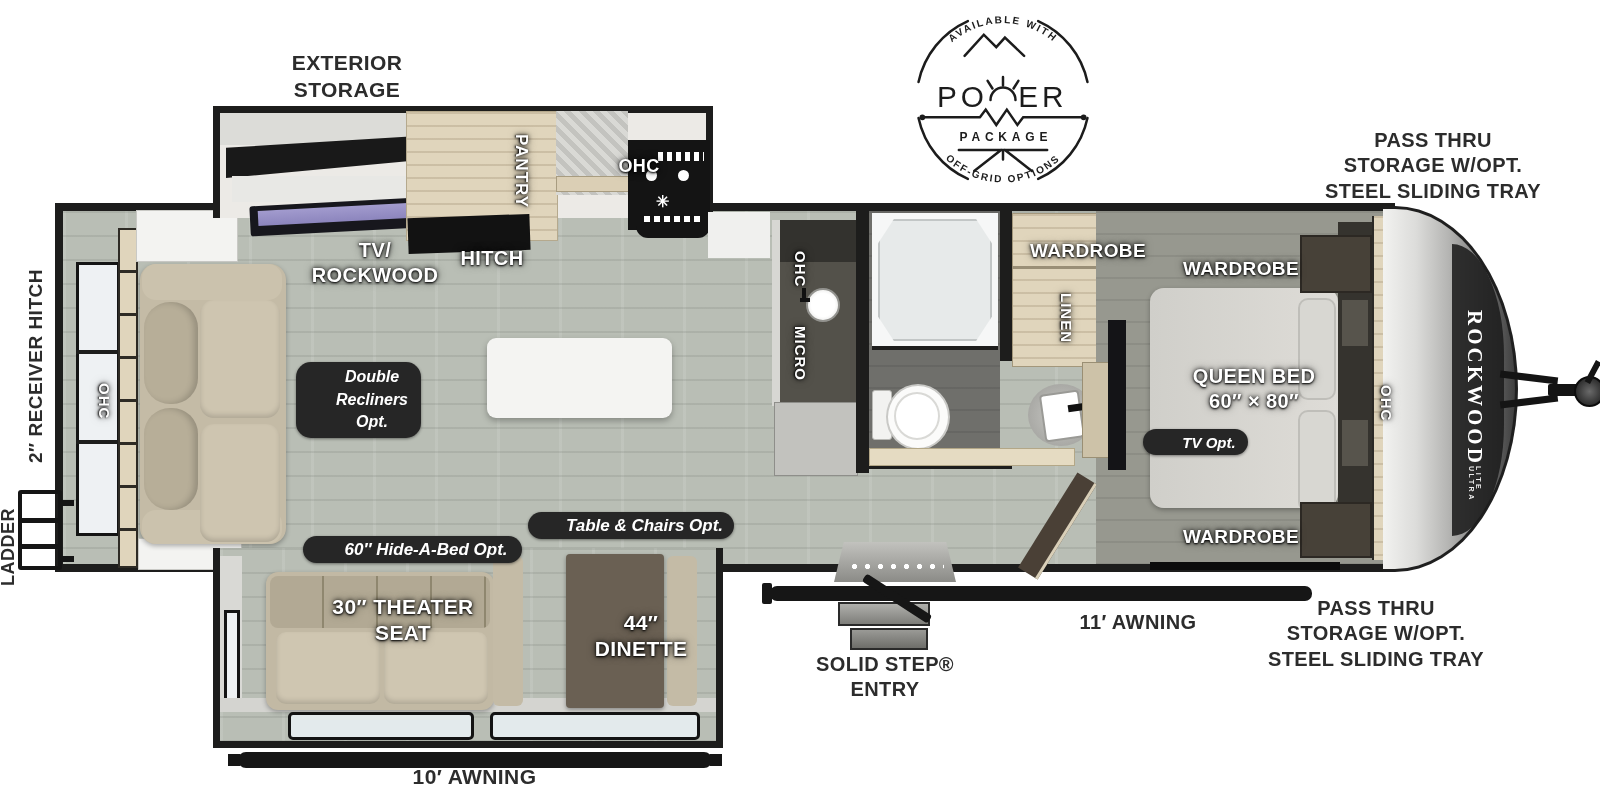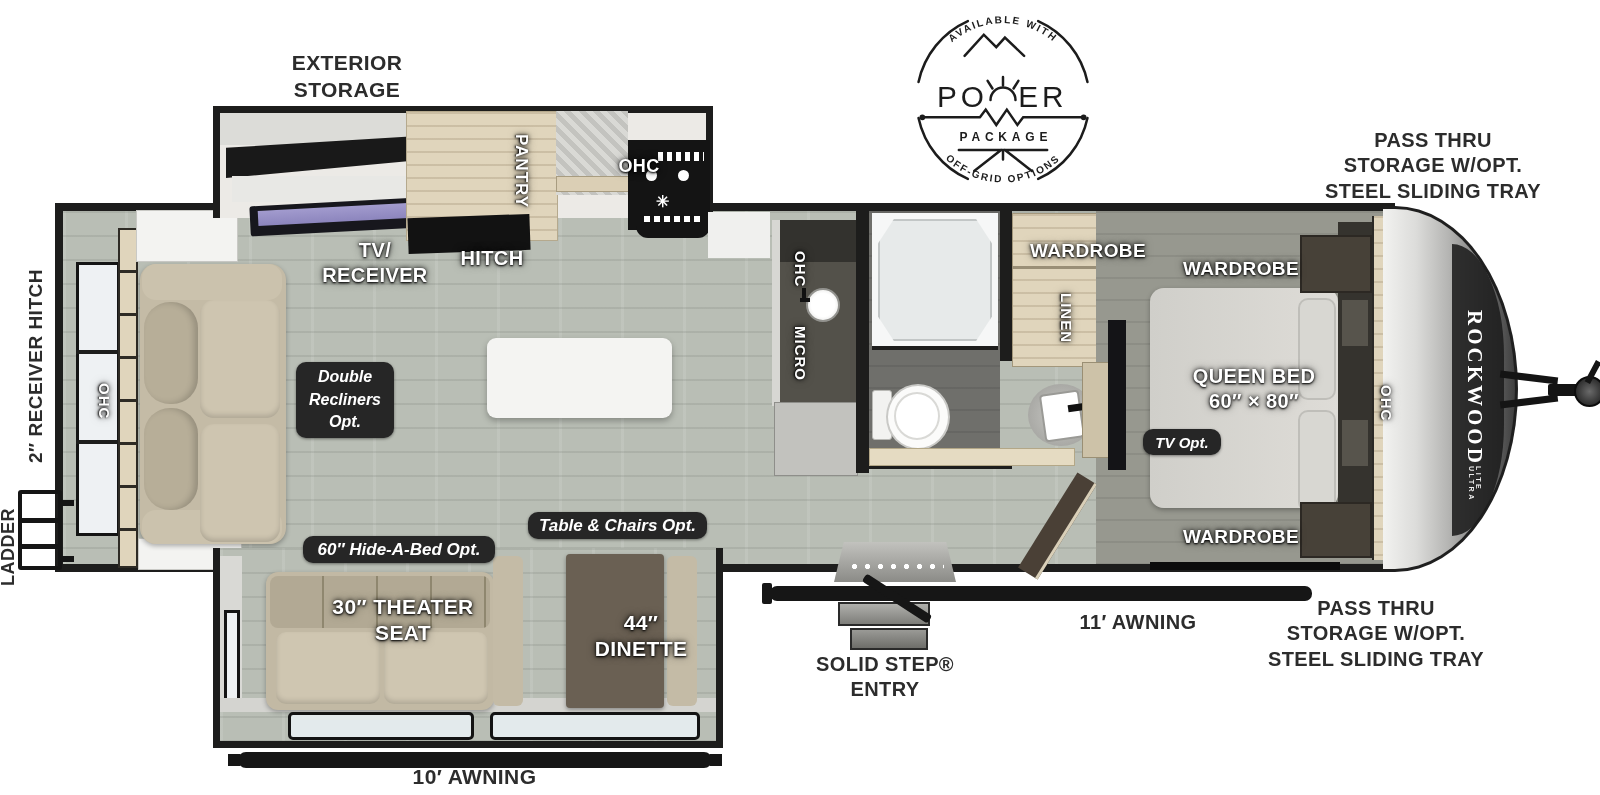--- a/index.html
+++ b/index.html
@@ -8,22 +8,22 @@
   .abs{position:absolute;}
   
   .lbl{position:absolute;color:#fff;font-weight:bold;text-align:center;white-space:pre-line;
        letter-spacing:.4px;line-height:1.25;
        text-shadow:0 1px 2px rgba(0,0,0,.95),0 0 4px rgba(0,0,0,.85),0 0 9px rgba(0,0,0,.55);}
   
   .ext{position:absolute;color:#2c2c2c;font-weight:bold;text-align:center;white-space:pre-line;
        letter-spacing:.4px;line-height:1.27;}
   
   .badge{position:absolute;background:#262626;color:#fff;font-weight:bold;font-style:italic;
-       text-align:center;border-radius:10px;display:flex;align-items:center;justify-content:center;
-       white-space:pre-line;box-shadow:0 1px 3px rgba(0,0,0,.45);line-height:1.4;}
+       text-align:center;border-radius:15px;display:flex;align-items:center;justify-content:center;
+       white-space:pre-line;box-shadow:0 1px 3px rgba(0,0,0,.45);line-height:1.4;padding-left:27px;}
   
   .vtext{position:absolute;writing-mode:vertical-lr;color:#fff;font-weight:bold;letter-spacing:1px;
        display:flex;align-items:center;justify-content:center;
        text-shadow:0 1px 2px rgba(0,0,0,.95),0 0 4px rgba(0,0,0,.85),0 0 8px rgba(0,0,0,.5);}
   
   .vccw{position:absolute;transform:rotate(-90deg);transform-origin:center;color:#2c2c2c;
        font-weight:bold;text-align:center;letter-spacing:.5px;white-space:nowrap;}
   .wall{position:absolute;background:#1d1d1c;}
   .floor{background-color:#b9beb5;
        background-image:repeating-linear-gradient(180deg,rgba(90,95,88,.14) 0 2px,transparent 2px 24px),
@@ -216,21 +216,21 @@
   <div class="ext" style="left:1058px;top:610px;width:160px;font-size:20px;">11′ AWNING</div>
   <div class="ext" style="left:392px;top:764px;width:165px;font-size:21px;">10′ AWNING</div>
   <div class="ext" style="left:795px;top:652px;width:180px;font-size:20px;">SOLID STEP®
 ENTRY</div>
 
   <div class="vtext" style="left:93px;top:376px;width:22px;height:50px;font-size:15px;">OHC</div>
   <div class="badge" style="left:296px;top:362px;width:98px;height:76px;font-size:16px;">Double
 Recliners
 Opt.</div>
   <div class="lbl" style="left:301px;top:238px;width:148px;font-size:20px;">TV/
-RECEIVER</div>
+ROCKWOOD</div>
   <div class="lbl" style="left:428px;top:246px;width:128px;font-size:20px;">HITCH</div>
   <div class="vtext" style="left:508px;top:120px;width:26px;height:102px;font-size:17px;">PANTRY</div>
   <div class="lbl" style="left:600px;top:155px;width:78px;font-size:18px;">OHC</div>
   <div class="vtext" style="left:788px;top:243px;width:24px;height:52px;font-size:15px;">OHC</div>
   <div class="vtext" style="left:788px;top:314px;width:24px;height:78px;font-size:15px;">MICRO</div>
 
   <div class="badge" style="left:303px;top:536px;width:192px;height:27px;font-size:17px;">60″ Hide-A-Bed Opt.</div>
   <div class="lbl" style="left:326px;top:594px;width:154px;font-size:21px;">30″ THEATER
 SEAT</div>
   <div class="badge" style="left:528px;top:512px;width:179px;height:27px;font-size:17px;">Table &amp; Chairs Opt.</div>

